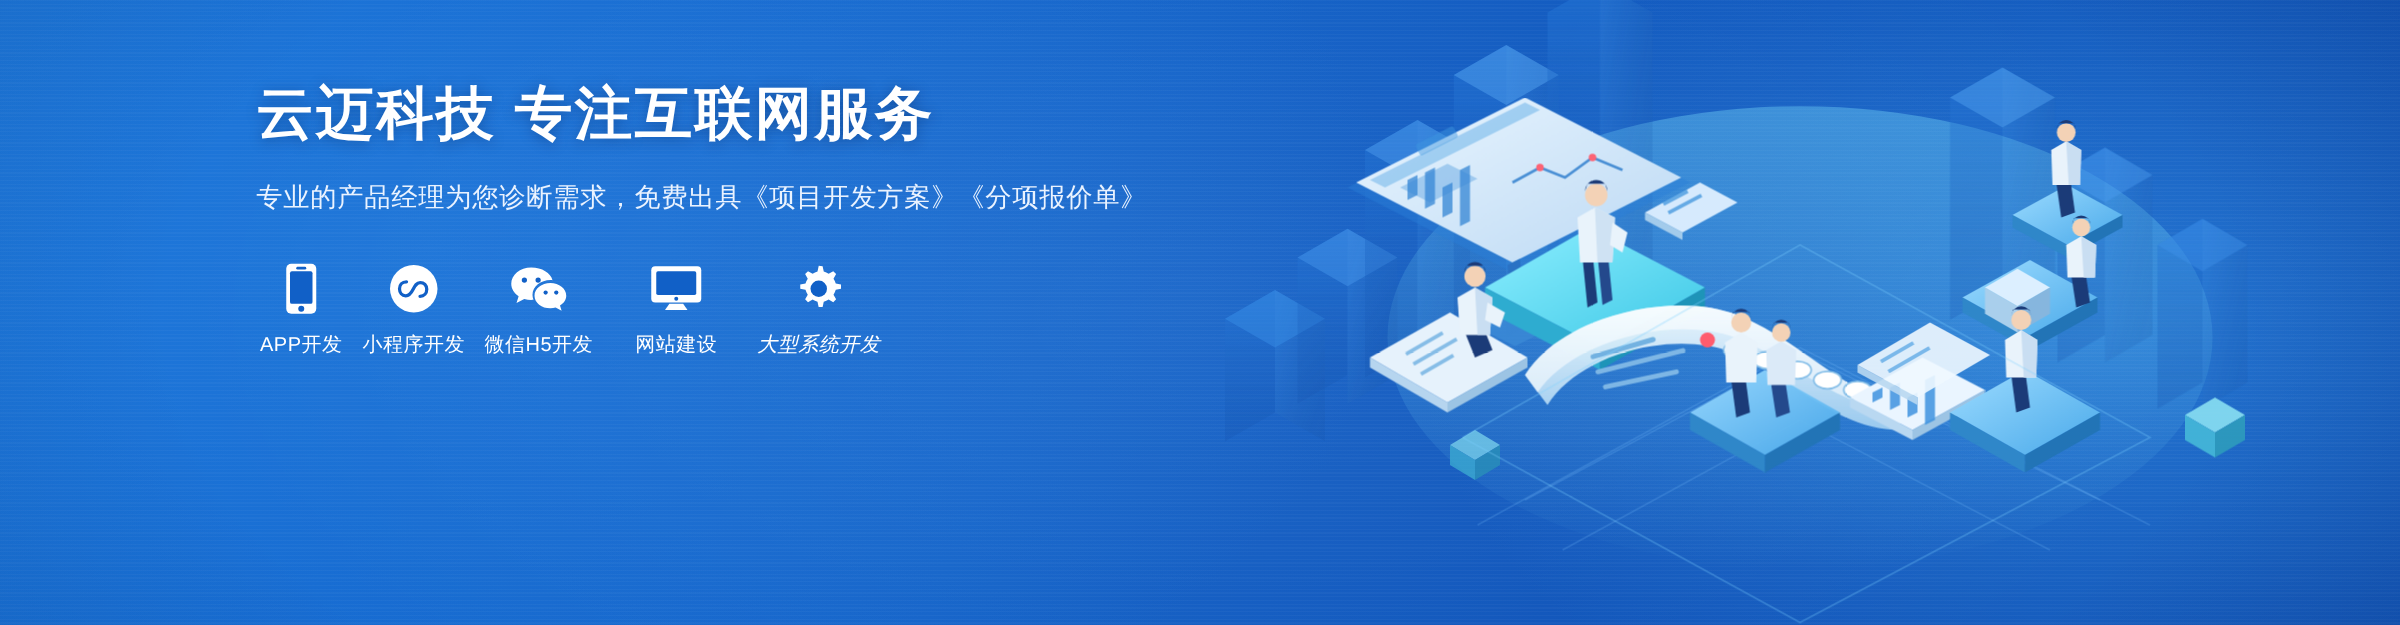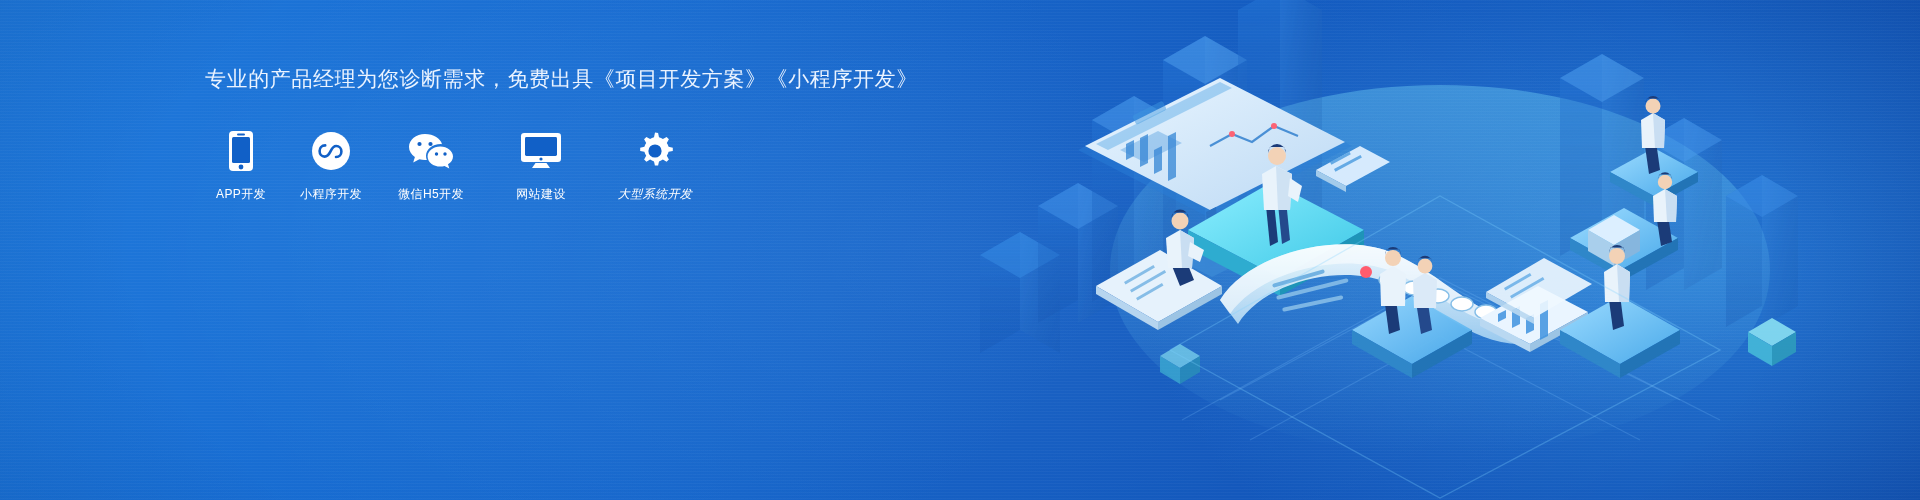--- a/index.html
+++ b/index.html
@@ -63,21 +63,21 @@
     cursor:default;
   }
   .service:last-child{margin-right:0;font-style:italic;}
   .svc-icon{
     height:42px;width:46px;
     display:flex;align-items:center;justify-content:center;
     margin-bottom:14px;
   }
   .svc-icon svg{display:block;}
   .svc-label{
-    color:#ffffff;font-size:12px;white-space:nowrap;letter-spacing:0.4px;
+    color:#ffffff;font-size:16px;white-space:nowrap;letter-spacing:0.4px;
   }
   .s-wide{width:92px;}
   .s-xwide{width:100px;}
 
   
   .art{position:absolute;right:0;top:0;width:1000px;height:500px;z-index:20;}
   .art svg{display:block;}
 </style>
 </head>
 <body>
@@ -366,22 +366,23 @@
       <g fill="none" stroke="#7fd0ff" stroke-opacity="0.30" stroke-width="1.4">
         <polyline points="250,350 520,196 800,350 520,498 250,350"></polyline>
       </g>
     </svg>
   </div>
 
   <div class="vign"></div>
 
   <div class="content">
 
-
-    <p class="sub">专业的产品经理为您诊断需求，免费出具《项目开发方案》《小程序开发》</p>
+    <h1 class="headline">云迈科技 专注互联网服务</h1>
+
+    <p class="sub">专业的产品经理为您诊断需求，免费出具《项目开发方案》《分项报价单》</p>
 
 
     <div class="services">
 
       <div class="service">
         <span class="svc-icon">
           <svg width="26" height="42" viewBox="0 0 26 42" xmlns="http://www.w3.org/2000/svg">
             <rect x="1" y="1" width="24" height="40" rx="4" ry="4" fill="#ffffff"></rect>
             <rect x="4" y="7" width="18" height="26" rx="1.5" fill="#1160c7"></rect>
             <rect x="9" y="3.4" width="8" height="2.2" rx="1.1" fill="#1160c7"></rect>

